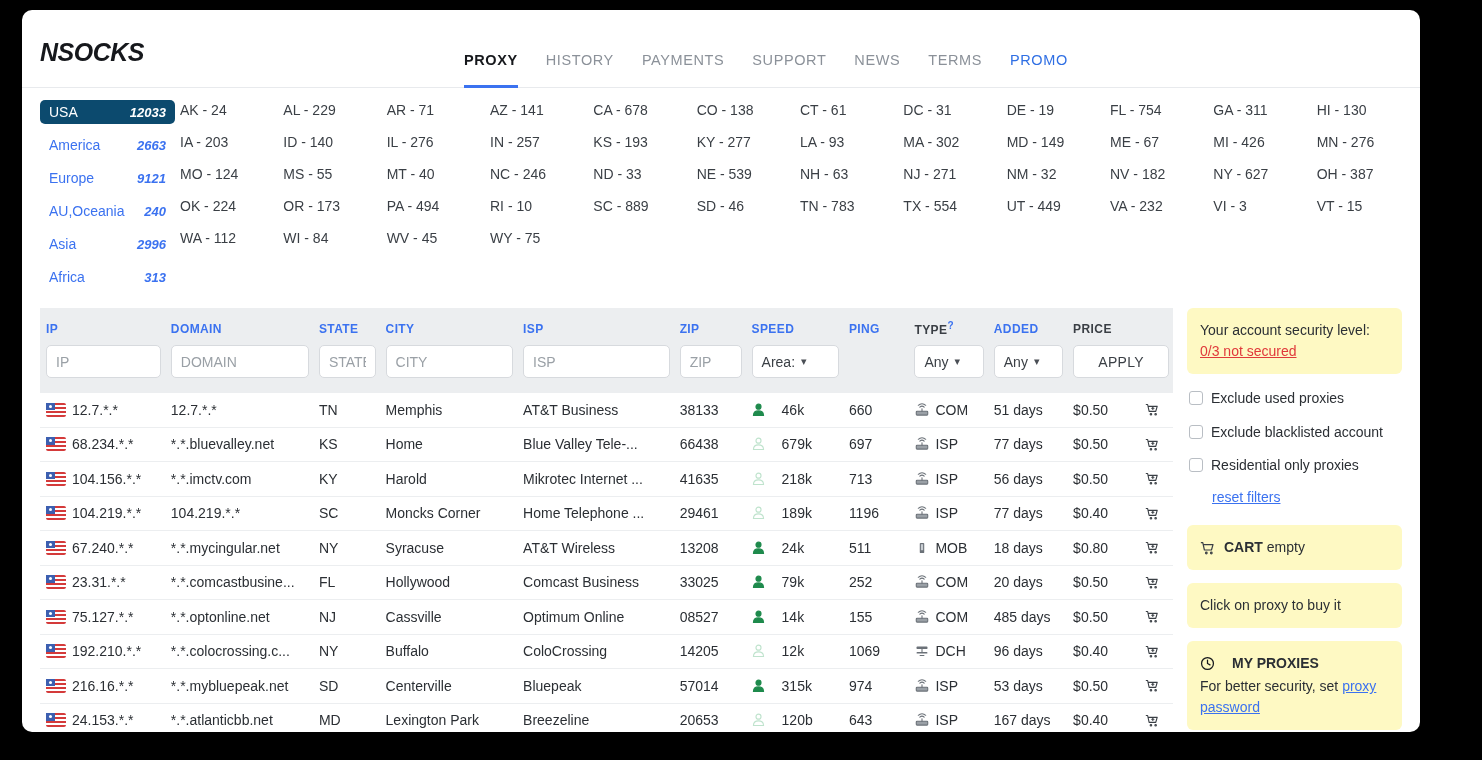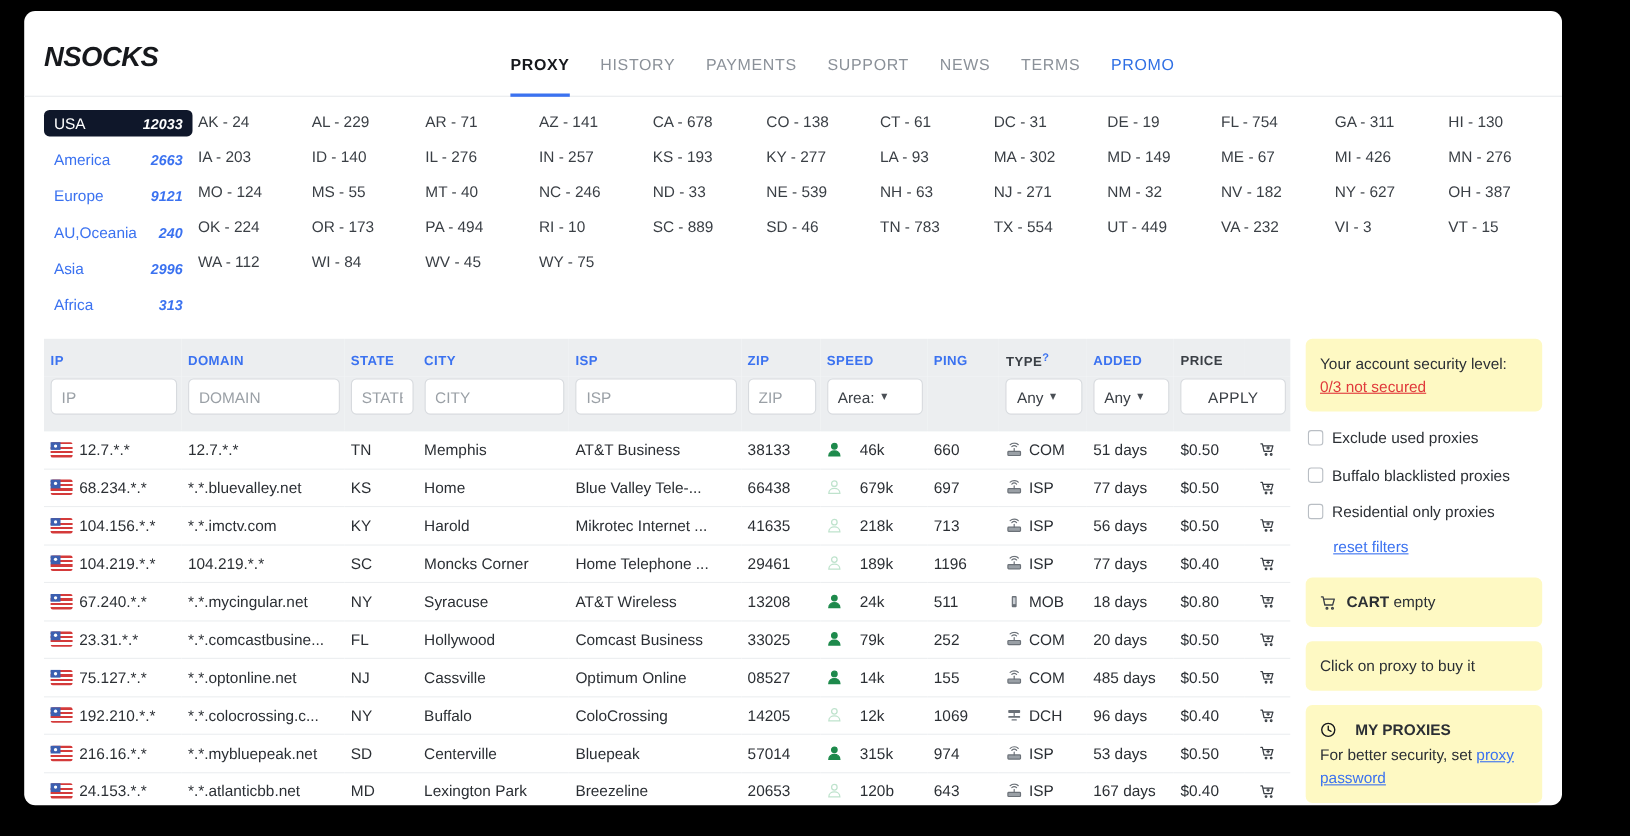--- a/index.html
+++ b/index.html
@@ -77,21 +77,21 @@
     justify-content: space-between;
     align-items: center;
     padding: 4px 9px;
     border-radius: 5px;
     font-size: 14px;
     margin-bottom: 9px;
     cursor: pointer;
   }
   .region .rname { color: #3b72f0; }
   .region .rcount { color: #3b72f0; font-style: italic; font-weight: bold; font-size: 13px; }
-  .region.sel { background: #0f172a; }
+  .region.sel { background: #0c4a6e; }
   .region.sel .rname { color: #fff; }
   .region.sel .rcount { color: #fff; }
 
   .states {
     flex: 1;
     display: grid;
     grid-template-columns: repeat(13, 1fr);
     grid-auto-rows: 32px;
     grid-auto-flow: row;
     padding-left: 5px;
@@ -835,21 +835,21 @@
         <span>Your account security level: </span><span class="sec-link">0/3 not secured</span>
       </div>
 
       <div class="checks">
         <div class="chk-row">
           <span class="chk-box"></span>
           <span>Exclude used proxies</span>
         </div>
         <div class="chk-row">
           <span class="chk-box"></span>
-          <span>Buffalo blacklisted proxies</span>
+          <span>Exclude blacklisted account</span>
         </div>
         <div class="chk-row">
           <span class="chk-box"></span>
           <span>Residential only proxies</span>
         </div>
         <div class="reset">reset filters</div>
       </div>
 
       <div class="card cart">
         <span class="ico">

